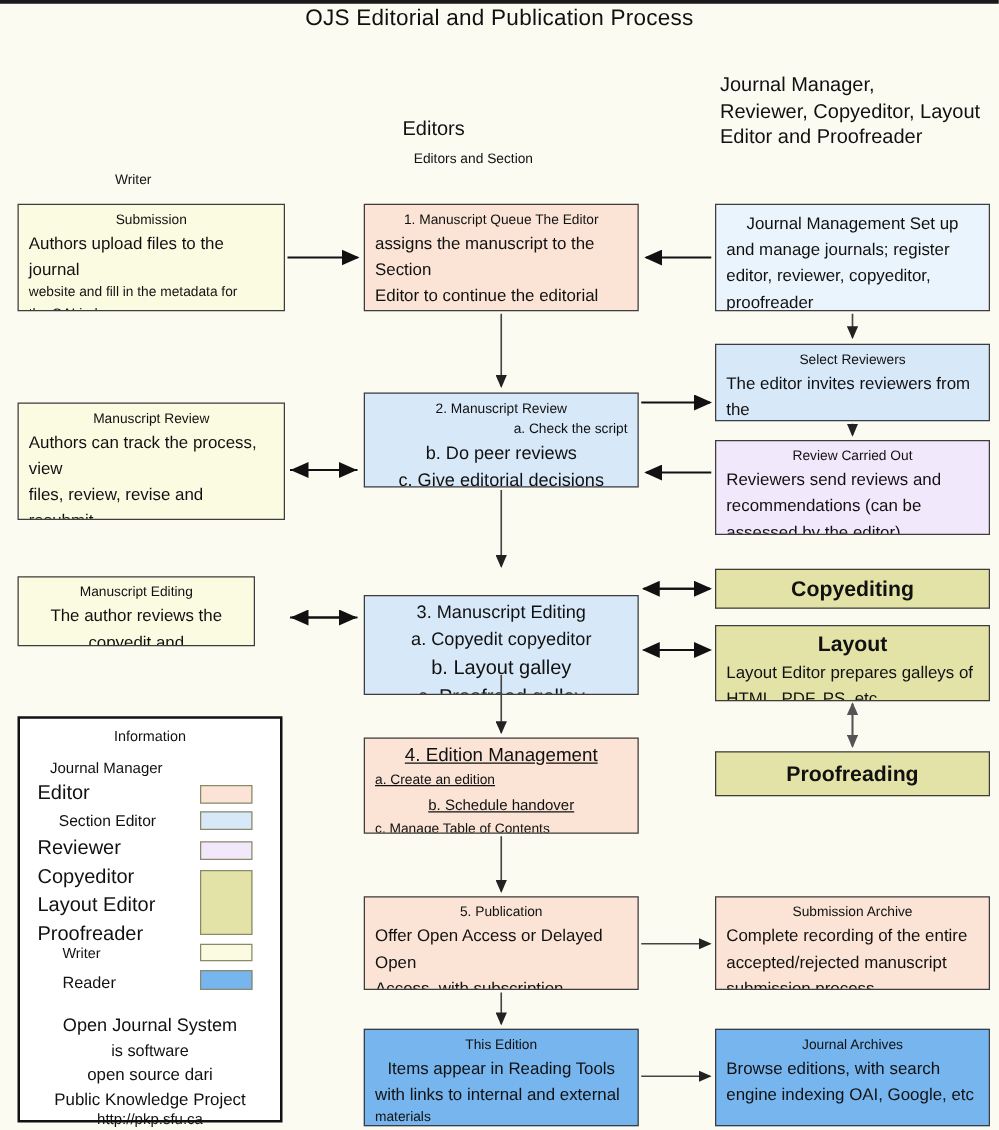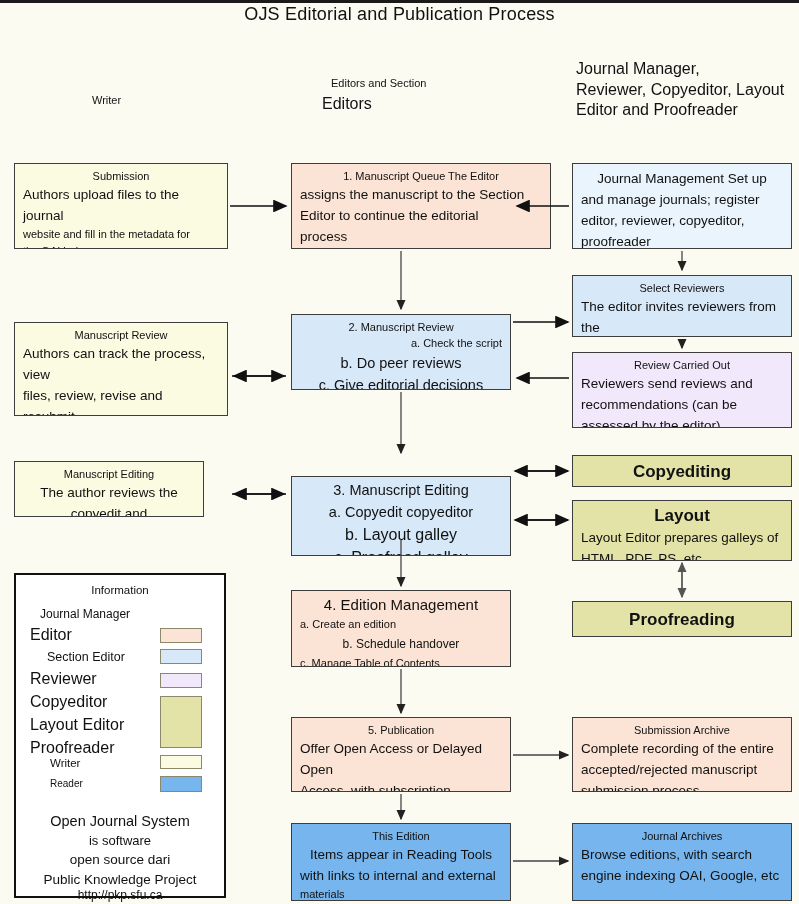--- a/index.html
+++ b/index.html
@@ -9,21 +9,21 @@
     font-family:"Liberation Sans", sans-serif;
     color:#111;
   }
   #stage{position:absolute;left:0;top:0;width:799px;height:904px;}
   .topbar{position:absolute;left:0;top:0;width:799px;height:3px;background:#1a1a1a;}
   .title{
     position:absolute;left:0;top:4px;width:799px;text-align:center;
     font-size:18px;letter-spacing:.2px;color:#111;
   }
   .rolehdr{position:absolute;color:#111;}
-  .rolehdr.small{font-size:11px;}
+  .rolehdr.small{font-size:11px;margin-top:44px;}
   .rolehdr.big{font-size:16px;}
   .box{
     position:absolute;box-sizing:border-box;border:1.6px solid #3d3d3d;
     padding:4px 8px;overflow:hidden;
   }
   .box .hd{font-size:11px;text-align:center;display:block;line-height:16px;}
   .box .bd{font-size:13.5px;line-height:21px;display:block;}
   .box .bd.c{text-align:center;}
   .box .bigtitle{font-size:17px;font-weight:bold;text-align:center;display:block;line-height:23px;}
   .box .sub{font-size:11px;display:block;line-height:17px;}
@@ -67,21 +67,21 @@
   <div class="rolehdr big" style="left:576px;top:81px;">Reviewer, Copyeditor, Layout</div>
   <div class="rolehdr big" style="left:576px;top:101px;">Editor and Proofreader</div>
 
   <div class="box c-cream" style="left:14px;top:163px;width:214px;height:86px;">
     <span class="hd">Submission</span>
     <span class="bd">Authors upload files to the journal</span>
     <span class="sub">website and fill in the metadata for</span>
     <span class="sub">the OAI index</span>
   </div>
 
-  <div class="box c-peach" style="left:291px;top:163px;width:260px;height:86px;">
+  <div class="box c-peach" style="left:291px;top:163px;width:220px;height:86px;">
     <span class="hd">1. Manuscript Queue The Editor</span>
     <span class="bd">assigns the manuscript to the Section</span>
     <span class="bd">Editor to continue the editorial</span>
     <span class="bd">process</span>
   </div>
 
   <div class="box" style="left:572px;top:163px;width:220px;height:86px;background:#eaf4fc;">
     <span class="bd c">Journal Management Set up</span>
     <span class="bd">and manage journals; register</span>
     <span class="bd">editor, reviewer, copyeditor,</span>
@@ -135,21 +135,21 @@
   <div class="box c-olive" style="left:572px;top:500px;width:220px;height:61px;padding-top:3px;">
     <span class="bigtitle">Layout</span>
     <span class="bd">Layout Editor prepares galleys of</span>
     <span class="bd">HTML, PDF, PS, etc.</span>
   </div>
 
   <div class="box c-olive" style="left:572px;top:601px;width:220px;height:36px;padding-top:6px;">
     <span class="bigtitle">Proofreading</span>
   </div>
 
-  <div class="box c-peach" style="left:291px;top:590px;width:220px;height:77px;padding-top:3px;">
+  <div class="box c-peach" style="left:291px;top:590px;width:220px;height:77px;padding-top:3px;text-decoration:underline;">
     <span class="mid" style="font-size:15px;">4. Edition Management</span>
     <span class="sub">a. Create an edition</span>
     <span class="mid" style="font-size:12px;">b. Schedule handover</span>
     <span class="sub">c. Manage Table of Contents</span>
   </div>
 
   <div class="box c-peach" style="left:291px;top:717px;width:220px;height:75px;">
     <span class="hd">5. Publication</span>
     <span class="bd">Offer Open Access or Delayed Open</span>
     <span class="bd">Access, with subscription</span>
@@ -190,21 +190,21 @@
     <div class="lg-sw" style="left:144px;top:98px;width:42px;height:15px;background:#f2e8fb;"></div>
 
     <div class="lg-label" style="left:14px;top:118px;font-size:16px;">Copyeditor</div>
     <div class="lg-label" style="left:14px;top:141px;font-size:16px;">Layout Editor</div>
     <div class="lg-label" style="left:14px;top:164px;font-size:16px;">Proofreader</div>
     <div class="lg-sw" style="left:144px;top:121px;width:42px;height:52px;background:#e3e3a8;"></div>
 
     <div class="lg-label" style="left:34px;top:182px;font-size:11.5px;">Writer</div>
     <div class="lg-sw" style="left:144px;top:180px;width:42px;height:14px;background:#fbfbe2;"></div>
 
-    <div class="lg-label" style="left:34px;top:203px;font-size:10px;text-align:right;">Reader</div>
+    <div class="lg-label" style="left:34px;top:203px;font-size:13px;text-align:right;">Reader</div>
     <div class="lg-sw" style="left:144px;top:201px;width:42px;height:16px;background:#76b5ee;"></div>
 
     <div class="lg-foot" style="top:236px;">
       <div class="l1">Open Journal System</div>
       <div class="l2">is software</div>
       <div class="l3">open source dari</div>
       <div class="l4">Public Knowledge Project</div>
     </div>
     <div class="lg-url" style="top:313px;">http://pkp.sfu.ca</div>
   </div>

